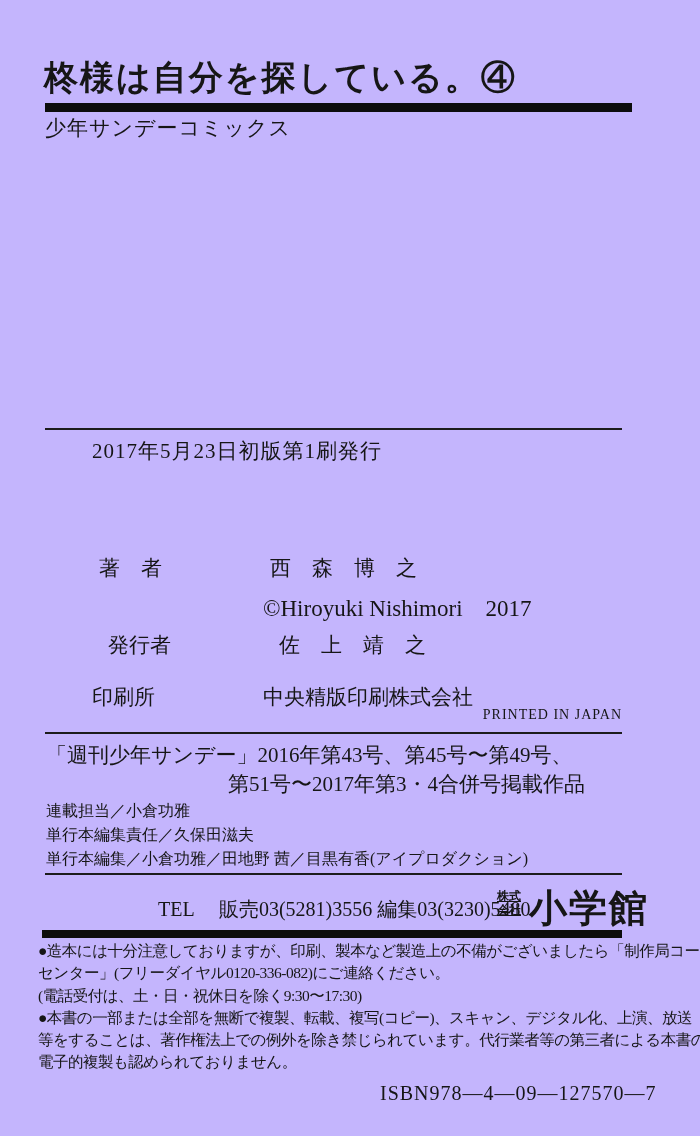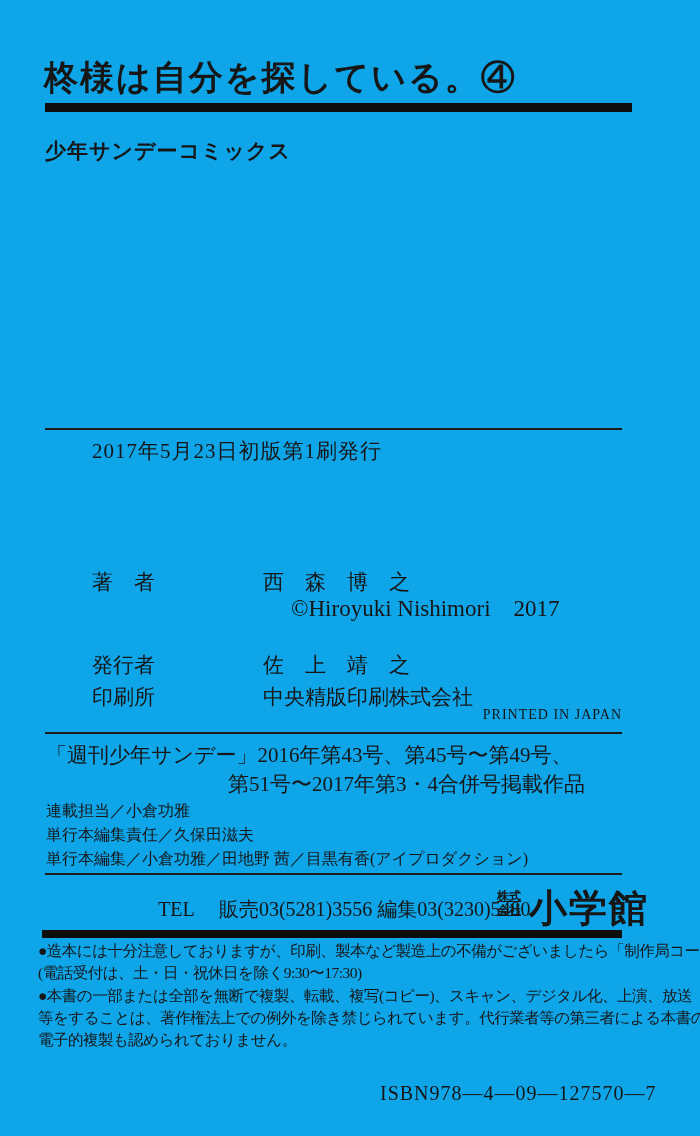--- a/index.html
+++ b/index.html
@@ -1,37 +1,37 @@
 <!DOCTYPE html>
 <html><head>
 <meta charset="utf-8">
 <style>
   html,body{margin:0;padding:0;background:#e8e8e6;}
   .page{
     position:relative;width:700px;height:1136px;margin:0 auto;
-    background:#0ea5e9;color:#161616;overflow:hidden;
+    background:#c4b5fd;color:#161616;overflow:hidden;
     font-family:"Liberation Serif", serif;
   }
   .gothic{font-family:"Liberation Sans", sans-serif;}
   .abs{position:absolute;white-space:nowrap;}
   .rule-thin{position:absolute;height:2px;background:#1c1c1c;}
   .rule-thick{position:absolute;background:#0d0d0d;}
 
   .book-title{left:44px;top:55px;font-size:34px;font-weight:bold;letter-spacing:2px;}
   .title-bar{left:45px;top:103px;width:587px;height:9px;}
-  .series-label{left:45px;top:114px;font-size:21px;font-weight:bold;letter-spacing:1px;margin-top:23px;}
+  .series-label{left:45px;top:114px;font-size:21px;font-weight:normal;letter-spacing:1px;}
 
   .date-rule{left:45px;top:428px;width:577px;}
   .print-date{left:92px;top:437px;font-size:21px;letter-spacing:1px;}
 
   .credit-label{left:92px;font-size:21px;}
   .credit-value{left:263px;font-size:21px;font-family:Liberation Mono, monospace;}
-  .row-author{top:568px;}
-  .copyright-line{left:263px;top:593px;font-size:23px;margin-left:28px;}
-  .row-issuer{top:651px;}
+  .row-author{top:554px;margin-left:7px;}
+  .copyright-line{left:263px;top:593px;font-size:23px;}
+  .row-issuer{top:631px;margin-left:16px;}
   .row-printer{top:683px;}
   .printed-in{left:460px;top:707px;width:162px;text-align:right;font-size:14px;letter-spacing:1px;}
 
   .serial-rule-top{left:45px;top:732px;width:577px;}
   .mag-line1{left:46px;top:741px;font-size:21px;}
   .mag-line2{left:228px;top:770px;font-size:21px;}
   .staff-line{left:46px;font-size:16px;text-align:center;}
   .staff-0{top:801px;}
   .staff-1{top:825px;}
   .staff-2{top:849px;}
@@ -81,20 +81,21 @@
   <div class="abs staff-line staff-2">単行本編集／小倉功雅／田地野 茜／目黒有香(アイプロダクション)</div>
   <div class="rule-thin serial-rule-bottom"></div>
 
   <div class="abs pub-tel">TEL　 販売03(5281)3556 編集03(3230)5480</div>
   <div class="abs corp-stack gothic"><span>株式</span><br><span>会社</span></div>
   <div class="abs publisher-name gothic">小学館</div>
   <div class="rule-thick publisher-bar"></div>
 
   <div class="notices">
     <div class="notice-line">●造本には十分注意しておりますが、印刷、製本など製造上の不備がございましたら「制作局コール</div>
+    <div class="notice-line">センター」(フリーダイヤル0120-336-082)にご連絡ください。</div>
     <div class="notice-line">(電話受付は、土・日・祝休日を除く9:30〜17:30)</div>
     <div class="notice-line">●本書の一部または全部を無断で複製、転載、複写(コピー)、スキャン、デジタル化、上演、放送</div>
     <div class="notice-line">等をすることは、著作権法上での例外を除き禁じられています。代行業者等の第三者による本書の</div>
     <div class="notice-line">電子的複製も認められておりません。</div>
   </div>
 
   <div class="abs isbn">ISBN978—4—09—127570—7</div>
 
 </div>
 

